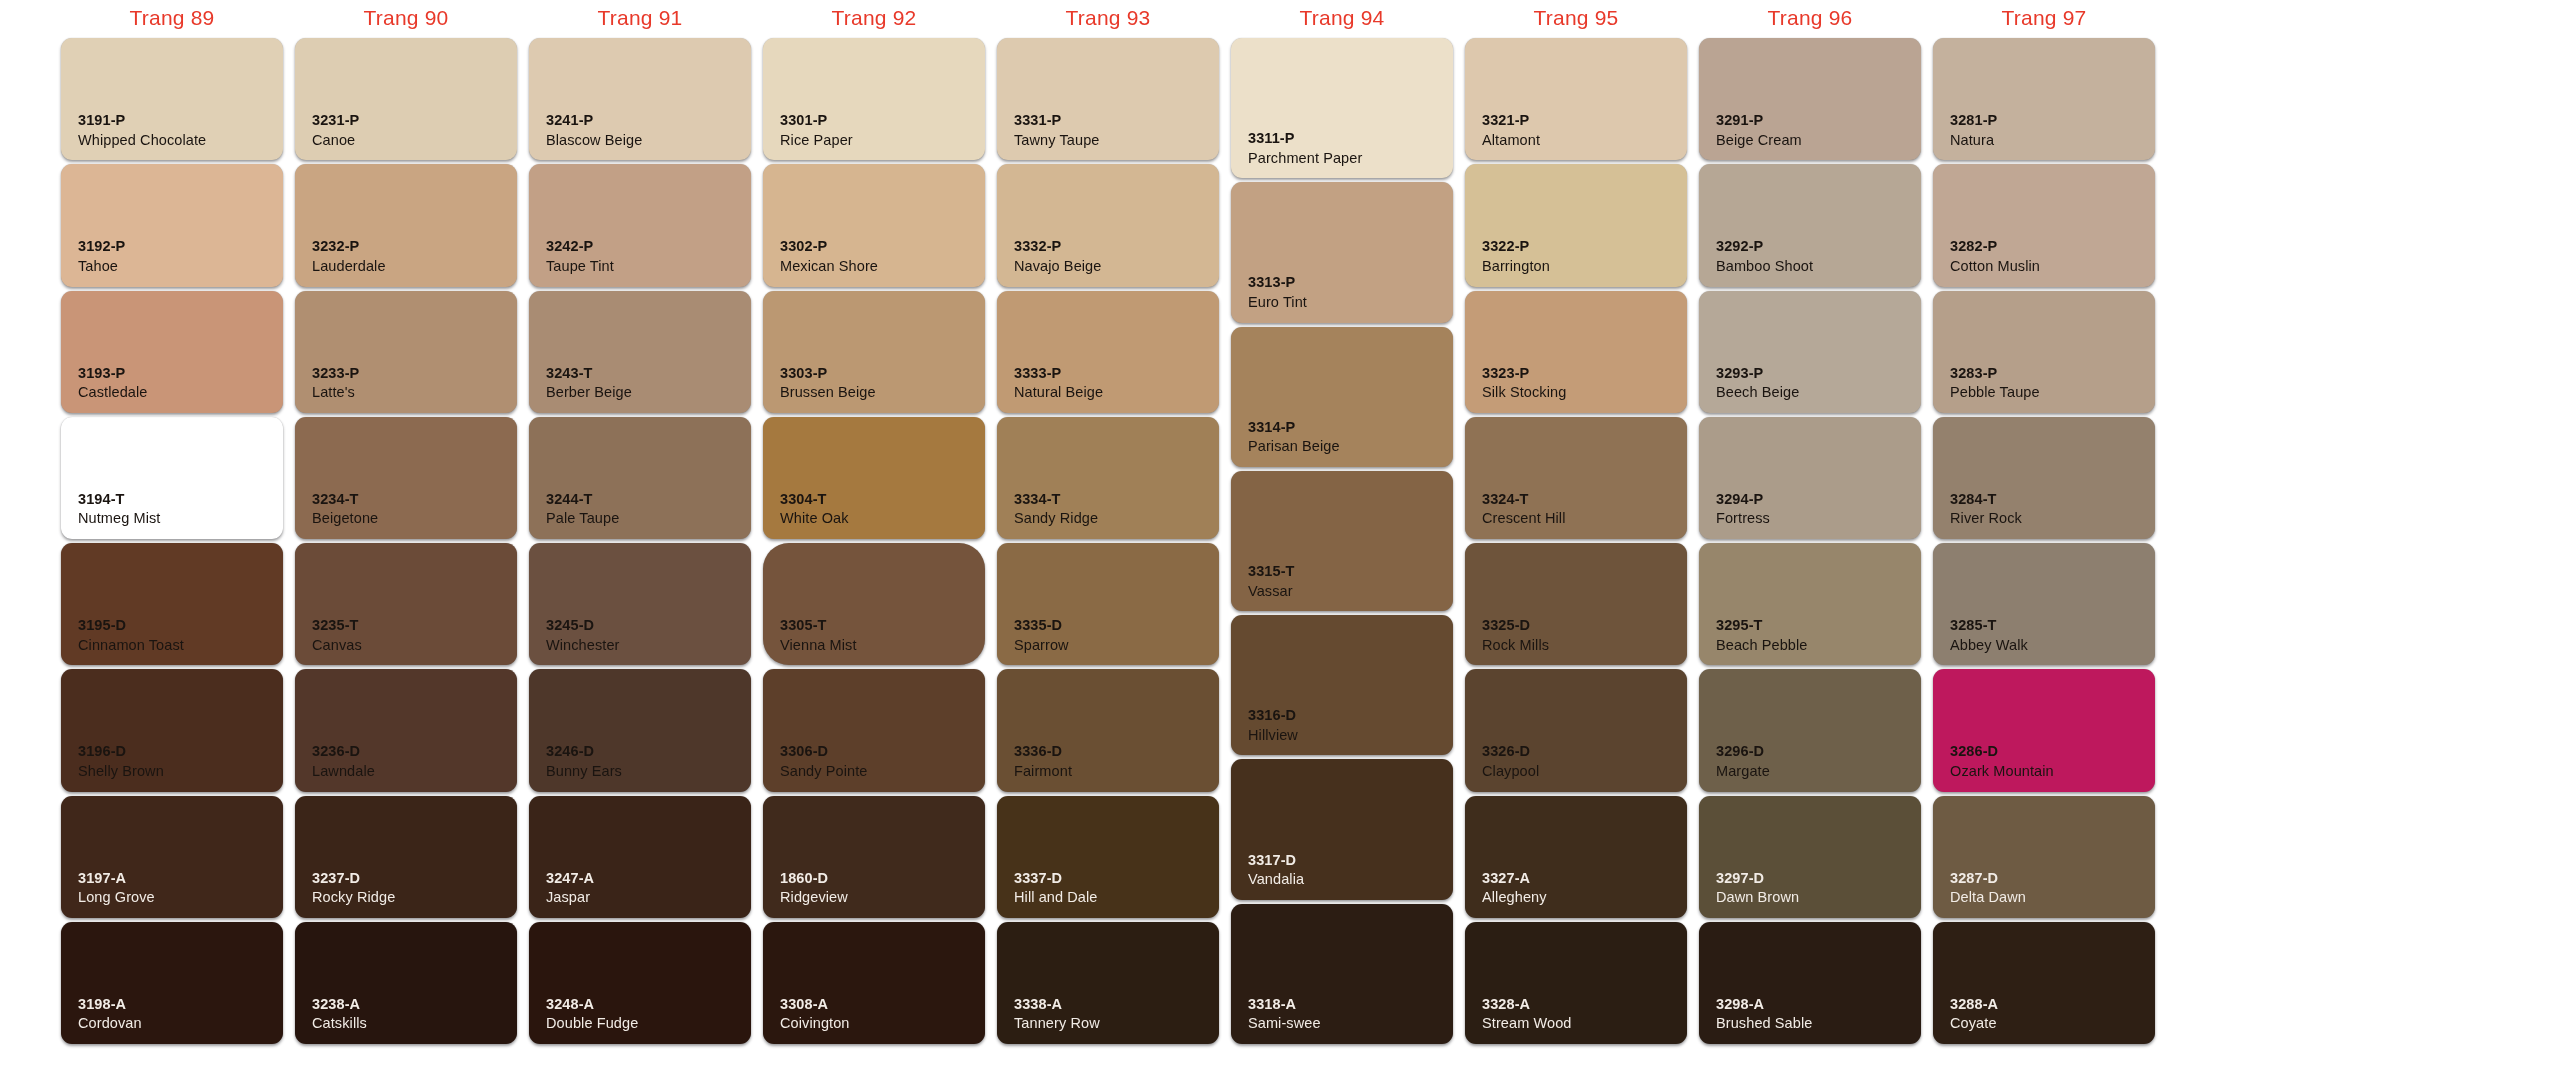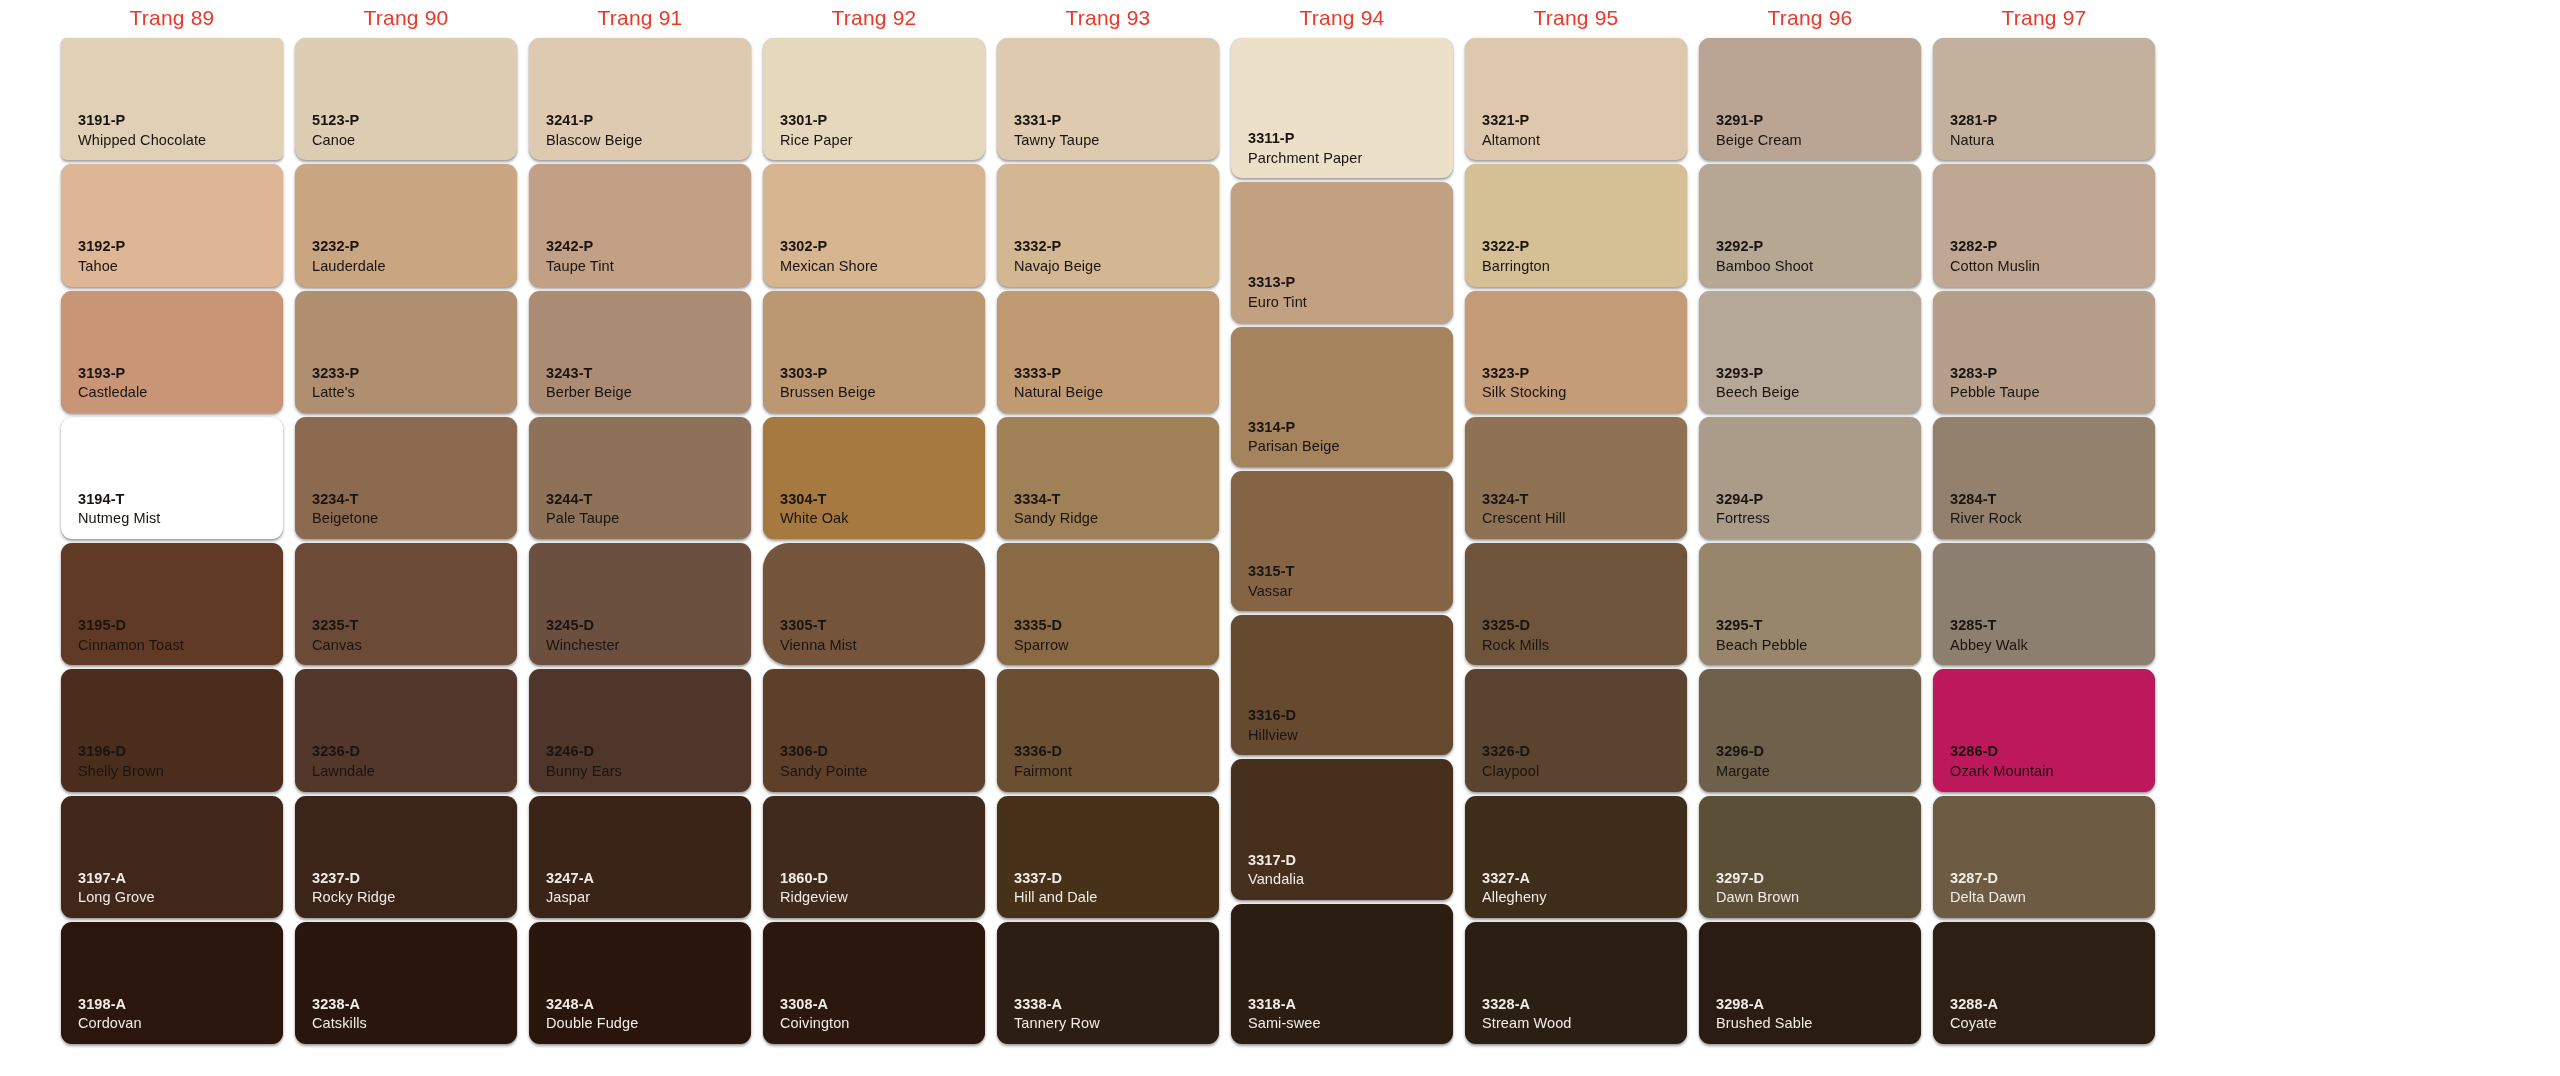--- a/index.html
+++ b/index.html
@@ -90,21 +90,21 @@
       <div class="col-header">Trang 92</div>
       <div class="col-header">Trang 93</div>
       <div class="col-header">Trang 94</div>
       <div class="col-header">Trang 95</div>
       <div class="col-header">Trang 96</div>
       <div class="col-header">Trang 97</div>
     </div>
 
   <div id="grid">
       <div class="column">
-        <div class="swatch" style="background: rgb(224, 208, 181); border-radius: 6px;">
+        <div class="swatch" style="background: rgb(224, 208, 181);">
           <div class="swatch-label txt-dark">
             <span class="code">3191-P</span>
             <span class="name">Whipped Chocolate</span>
           </div>
         </div>
         <div class="swatch" style="background: rgb(220, 182, 149);">
           <div class="swatch-label txt-dark">
             <span class="code">3192-P</span>
             <span class="name">Tahoe</span>
           </div>
@@ -142,21 +142,21 @@
         <div class="swatch" style="background: rgb(43, 22, 14);">
           <div class="swatch-label txt-light">
             <span class="code">3198-A</span>
             <span class="name">Cordovan</span>
           </div>
         </div>
       </div>
       <div class="column">
         <div class="swatch" style="background: rgb(221, 205, 178);">
           <div class="swatch-label txt-dark">
-            <span class="code">5123-P</span>
+            <span class="code">3231-P</span>
             <span class="name">Canoe</span>
           </div>
         </div>
         <div class="swatch" style="background: rgb(201, 165, 130);">
           <div class="swatch-label txt-dark">
             <span class="code">3232-P</span>
             <span class="name">Lauderdale</span>
           </div>
         </div>
         <div class="swatch" style="background: rgb(176, 143, 113);">

